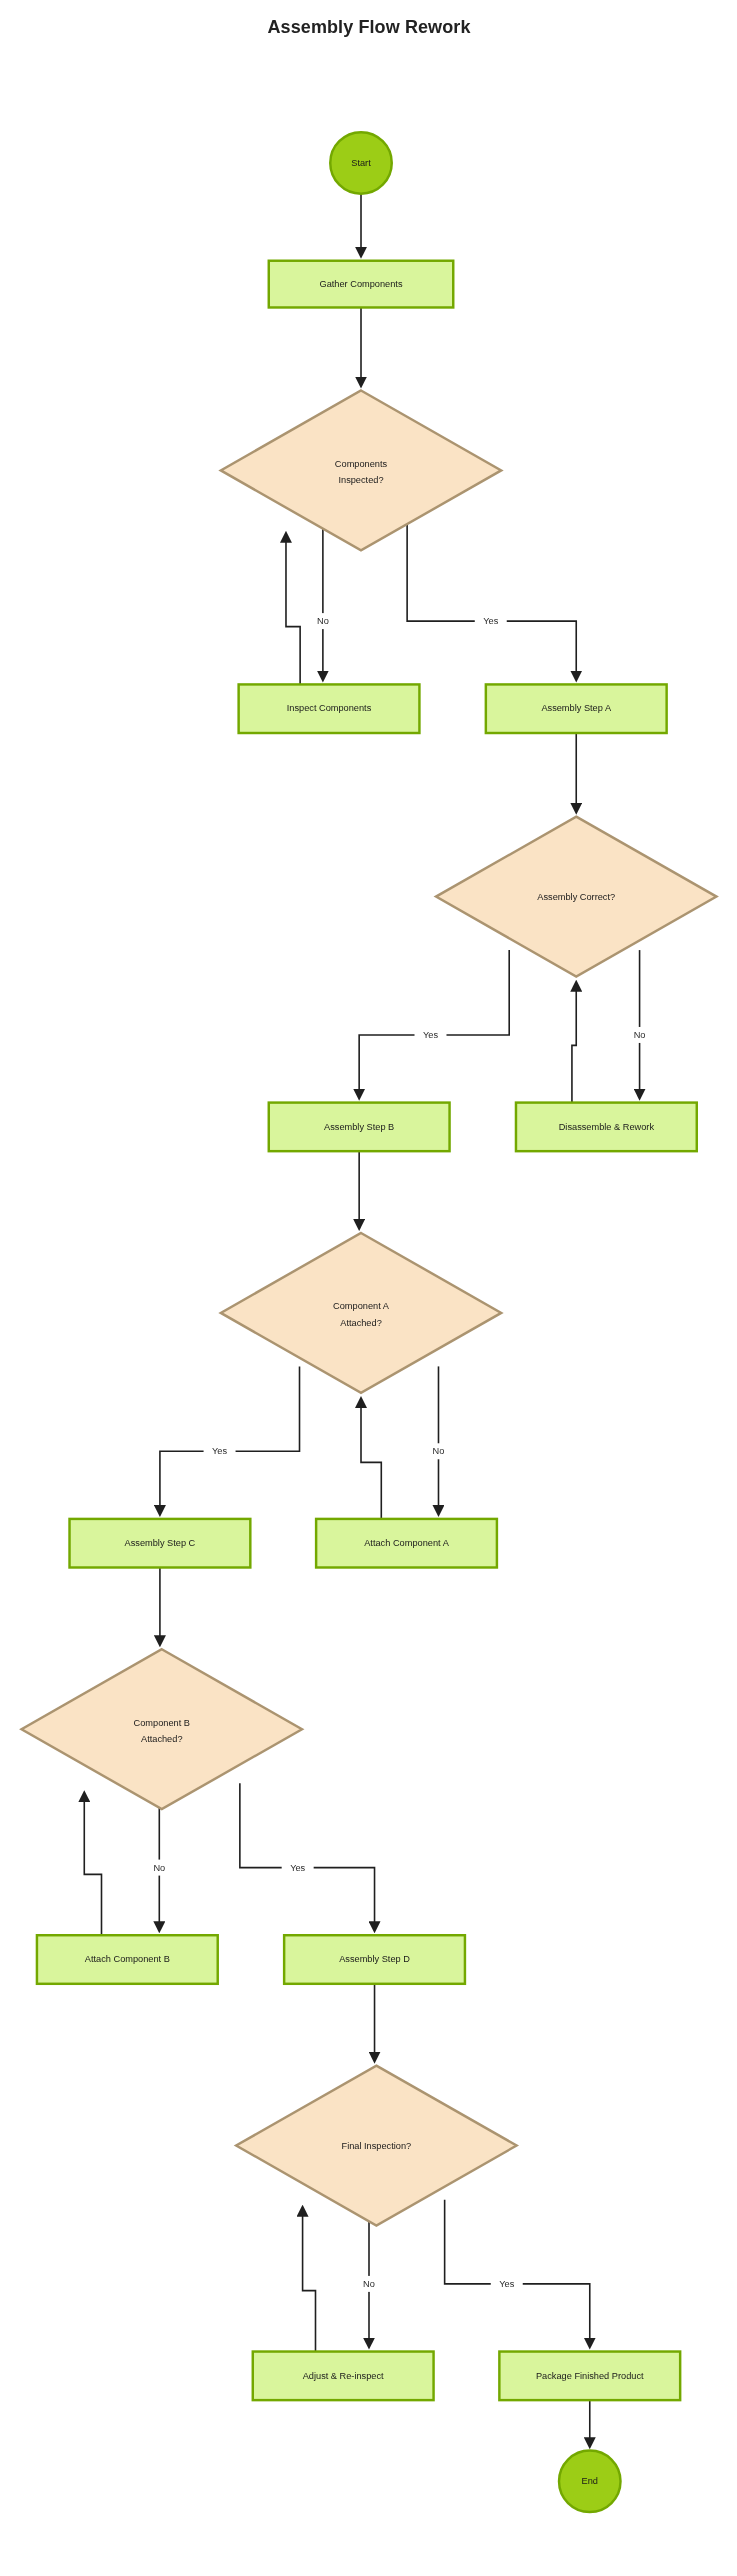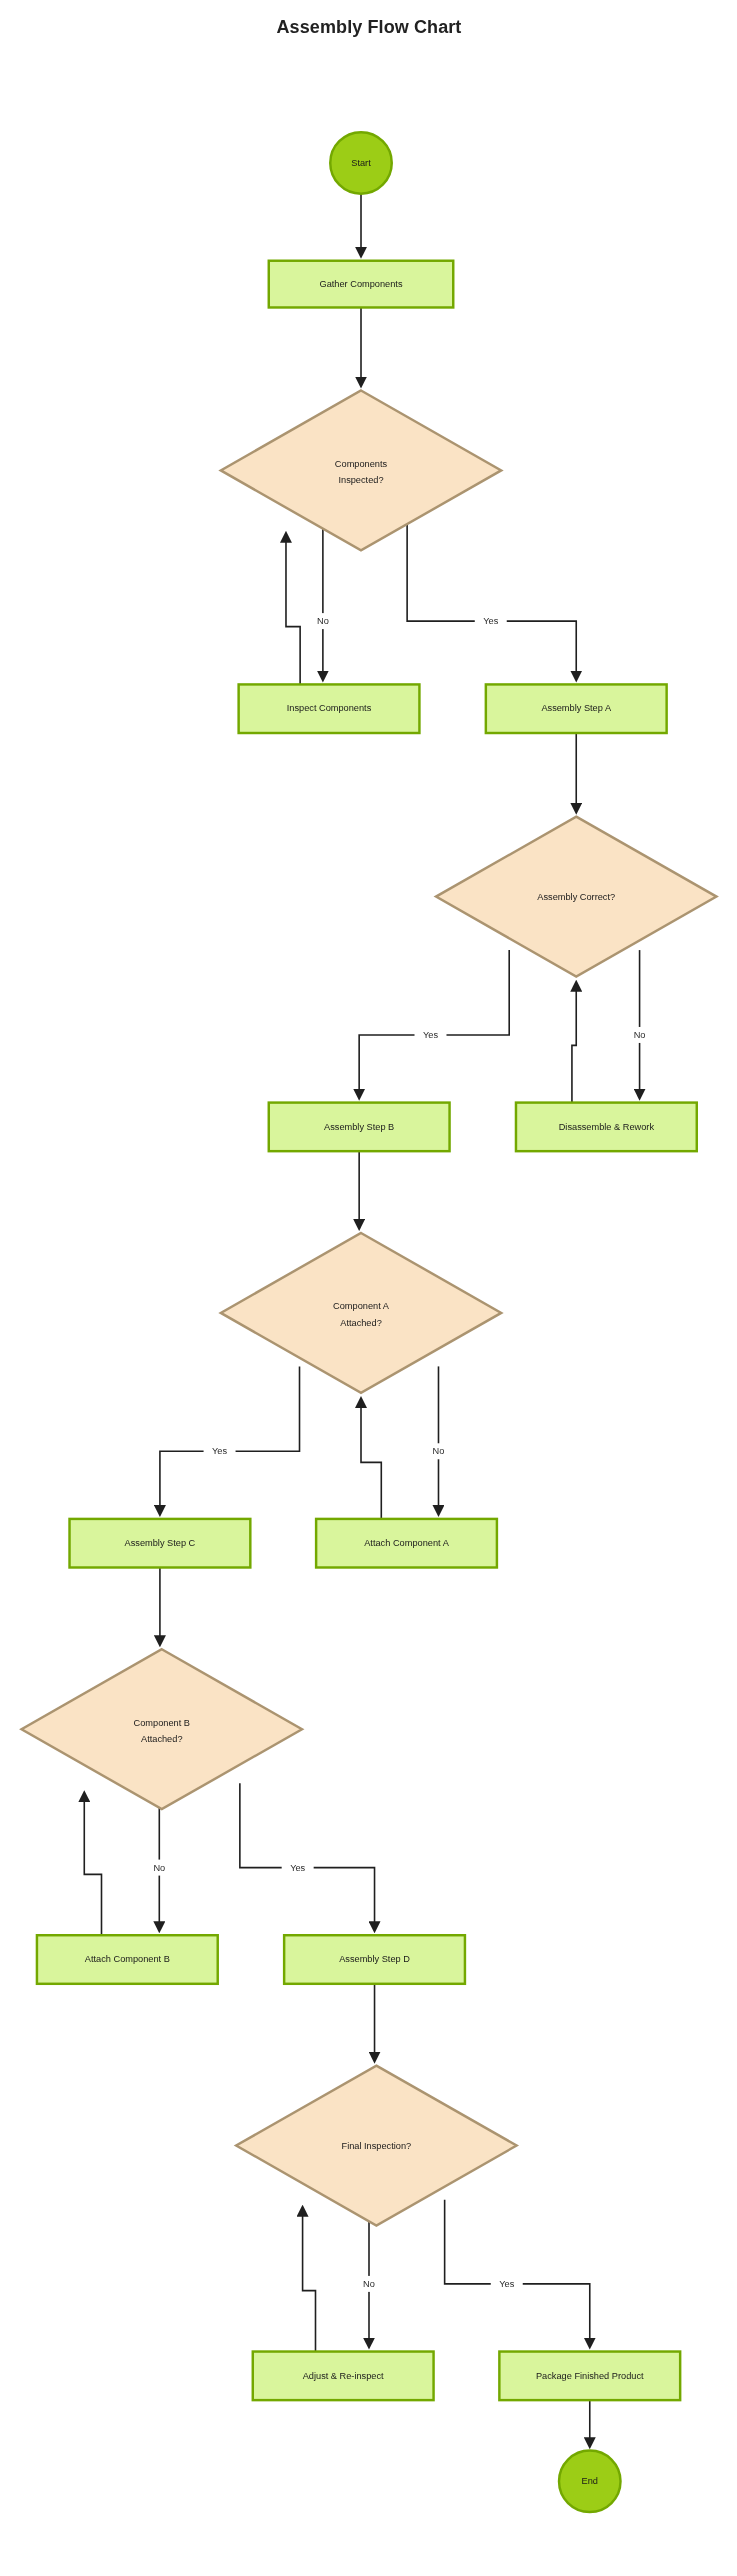--- a/index.html
+++ b/index.html
@@ -76,21 +76,21 @@
   }
   .edge-label-bg {
     fill: #ffffff;
   }
 </style>
 </head>
 <body>
 
 <div id="chart-root">
 
-  <div class="page-title">Assembly Flow Chart</div>
+  <div class="page-title">Assembly Flow Rework</div>
 
   <svg id="flow" viewBox="0 0 1200 4189" xmlns="http://www.w3.org/2000/svg">
     <defs>
       <marker id="arrow" viewBox="0 0 12 12" refX="9" refY="6" markerWidth="7.5" markerHeight="7.5" orient="auto-start-reverse">
         <path d="M 0 0 L 12 6 L 0 12 z" fill="#1f1f1f"></path>
       </marker>
     </defs>
 
     <g>
 

